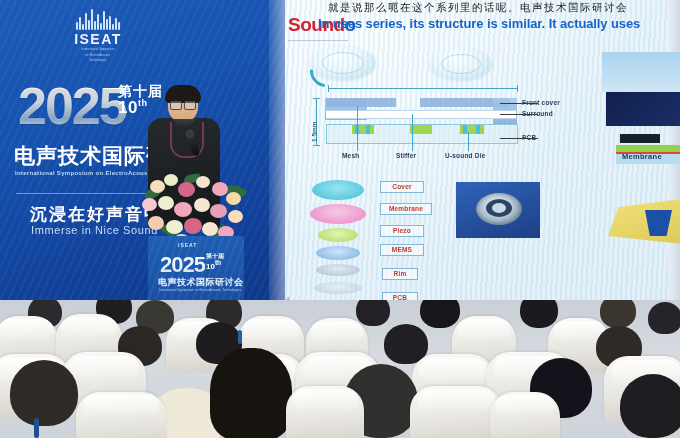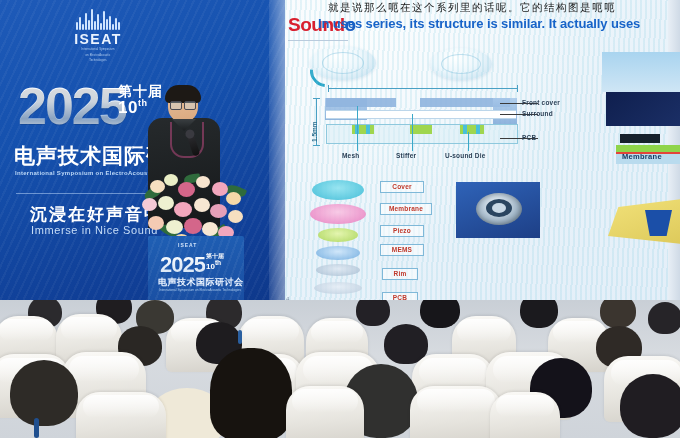--- a/index.html
+++ b/index.html
@@ -239,21 +239,21 @@
 
     <div class="photo" style="left:328px;top:196px;width:74px;height:50px;
       background:linear-gradient(160deg,#f2e27a,#ddc95a);
       clip-path:polygon(14% 22%,100% 6%,100% 96%,0 80%);">
       <div style="position:absolute;left:34px;top:14px;width:30px;height:26px;background:#1b4fa8;
         clip-path:polygon(10% 0,100% 0,82% 100%,26% 100%);"></div>
     </div>
 
     <div class="pagenum">4</div>
 
-    <div class="sub-cn">就是说那么呃在这个系列里的话呢。它的结构图是呃呃</div>
+    <div class="sub-cn">就是说那么呃在这个系列里的话呢。电声技术国际研讨会</div>
     <div class="sub-en">In uses series, its structure is similar. It actually uses</div>
   </div>
 
   <div class="wall-r"></div>
 
   <div class="backdrop">
     <div class="bd-edge"></div>
   </div>
 
   <div class="logo">

